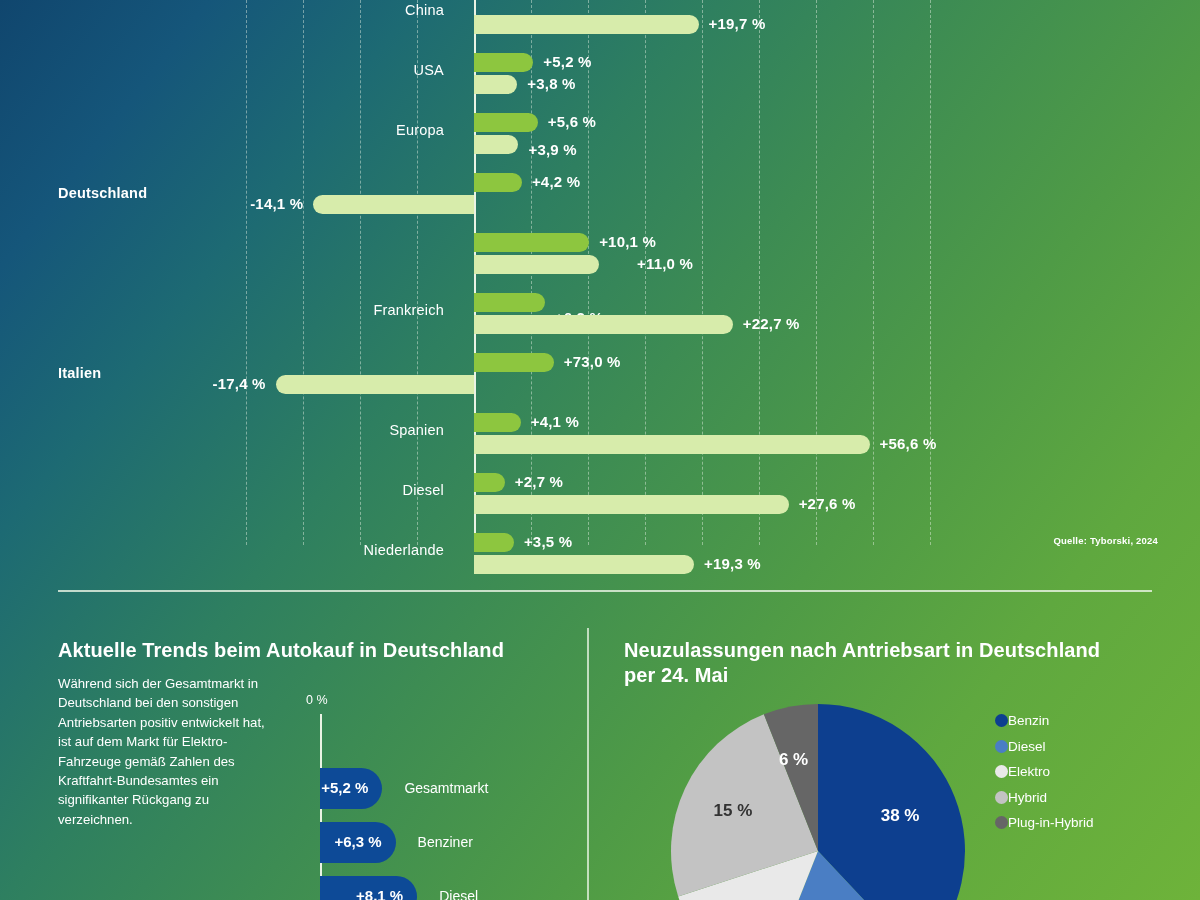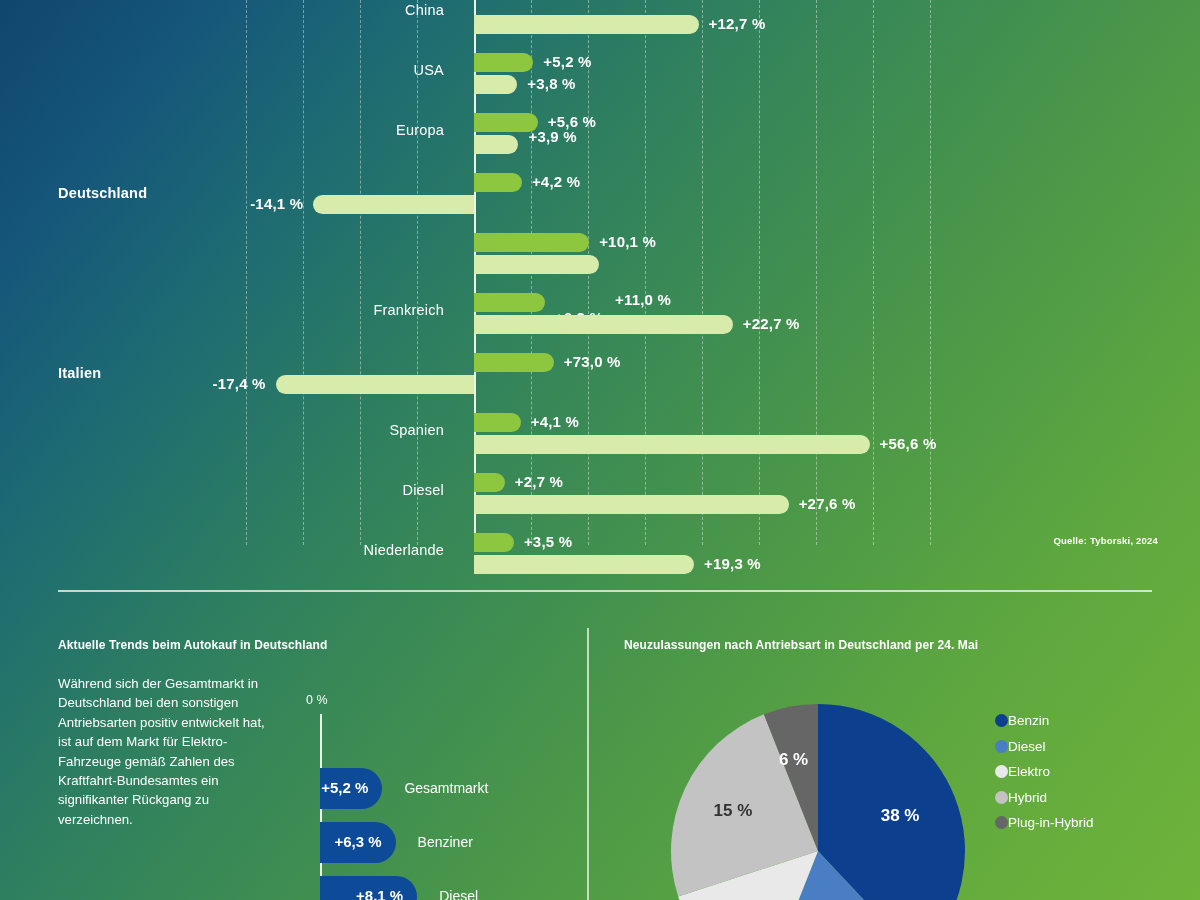--- a/index.html
+++ b/index.html
@@ -65,21 +65,21 @@
     background: rgba(235,245,230,0.8);
   }
   #vdiv {
     position: absolute; left: 587px; top: 628px; width: 2px; height: 272px;
     background: rgba(235,245,230,0.75);
   }
 
   
   #bl { position: absolute; left: 0; top: 600px; width: 587px; height: 300px; }
   .panel-title {
-    position: absolute; font-size: 12px; font-weight: 700; line-height: 1.25;
+    position: absolute; font-size: 20px; font-weight: 700; line-height: 1.25;
     letter-spacing: .1px; color: #ffffff;
   }
   #bl-title { left: 58px; top: 38px; width: 520px; }
   #bl-body {
     position: absolute; left: 58px; top: 74px; width: 208px;
     font-size: 13.2px; line-height: 1.47; color: #ffffff; font-weight: 400;
   }
   #bl-zero-label {
     position: absolute; left: 306px; top: 93px;
     font-size: 12.5px; font-weight: 400; color: #ffffff;
@@ -134,48 +134,48 @@
         <div class="gridline" style="left: 759px;"></div>
         <div class="gridline" style="left: 816px;"></div>
         <div class="gridline" style="left: 873px;"></div>
         <div class="gridline" style="left: 930px;"></div>
       </div>
     <div class="axis-line"></div>
     <div id="top-rows">
         <div class="row" style="top: -18px;">
           <div class="cat-label" style="right: 756px; width: 300px; top: 20px;">China</div>
           <div class="bar ev pos" style="width: 224.58px; background: rgb(215, 236, 171); top: 33px; left: 474px; border-radius: 0px 9.5px 9.5px 0px;"></div>
-          <div class="bar-val e" style="top: 33px; left: 708.58px;">+12,7 %</div>
+          <div class="bar-val e" style="top: 33px; left: 708.58px;">+19,7 %</div>
         </div>
         <div class="row" style="top: 42px;">
           <div class="cat-label" style="right: 756px; width: 300px; top: 20px;">USA</div>
           <div class="bar market pos" style="width: 59.28px; background: rgb(141, 198, 63); top: 11px; left: 474px; border-radius: 0px 9.5px 9.5px 0px;"></div>
           <div class="bar-val m" style="top: 11px; left: 543.28px;">+5,2 %</div>
           <div class="bar ev pos" style="width: 43.32px; background: rgb(215, 236, 171); top: 33px; left: 474px; border-radius: 0px 9.5px 9.5px 0px;"></div>
           <div class="bar-val e" style="top: 33px; left: 527.32px;">+3,8 %</div>
         </div>
         <div class="row" style="top: 102px;">
           <div class="cat-label" style="right: 756px; width: 300px; top: 20px;">Europa</div>
           <div class="bar market pos" style="width: 63.84px; background: rgb(141, 198, 63); top: 11px; left: 474px; border-radius: 0px 9.5px 9.5px 0px;"></div>
           <div class="bar-val m" style="top: 11px; left: 547.84px;">+5,6 %</div>
           <div class="bar ev pos" style="width: 44.46px; background: rgb(215, 236, 171); top: 33px; left: 474px; border-radius: 0px 9.5px 9.5px 0px;"></div>
-          <div class="bar-val e" style="top: 26px; left: 528.46px; text-align: center;">+3,9 %</div>
+          <div class="bar-val e" style="top: 39px; left: 528.46px; text-align: center;">+3,9 %</div>
         </div>
         <div class="row" style="top: 162px;">
           <div class="cat-label bold" style="right: auto; left: 58px; width: auto; text-align: left; top: 23px;">Deutschland</div>
           <div class="bar market pos" style="width: 47.88px; background: rgb(141, 198, 63); top: 11px; left: 474px; border-radius: 0px 9.5px 9.5px 0px;"></div>
           <div class="bar-val m" style="top: 11px; left: 531.88px;">+4,2 %</div>
           <div class="bar ev neg" style="width: 160.74px; background: rgb(215, 236, 171); top: 33px; left: 313.26px; border-radius: 9.5px 0px 0px 9.5px;"></div>
           <div class="bar-val e" style="top: 33px; left: 235.26px; width: 68px; text-align: right;">-14,1 %</div>
         </div>
         <div class="row" style="top: 222px;">
           <div class="bar market pos" style="width: 115.14px; background: rgb(141, 198, 63); top: 11px; left: 474px; border-radius: 0px 9.5px 9.5px 0px;"></div>
           <div class="bar-val m" style="top: 11px; left: 599.14px;">+10,1 %</div>
           <div class="bar ev pos" style="width: 125.4px; background: rgb(215, 236, 171); top: 33px; left: 474px; border-radius: 0px 9.5px 9.5px 0px;"></div>
-          <div class="bar-val e" style="top: 33px; left: 615px; margin-top: 36px;">+11,0 %</div>
+          <div class="bar-val e" style="top: 33px; left: 637px;">+11,0 %</div>
         </div>
         <div class="row" style="top: 282px;">
           <div class="cat-label" style="right: 756px; width: 300px; top: 20px;">Frankreich</div>
           <div class="bar market pos" style="width: 70.68px; background: rgb(141, 198, 63); top: 11px; left: 474px; border-radius: 0px 9.5px 9.5px 0px;"></div>
           <div class="bar-val m" style="top: 27px; left: 554.68px;">+6,2 %</div>
           <div class="bar ev pos" style="width: 258.78px; background: rgb(215, 236, 171); top: 33px; left: 474px; border-radius: 0px 9.5px 9.5px 0px;"></div>
           <div class="bar-val e" style="top: 33px; left: 742.78px;">+22,7 %</div>
         </div>
         <div class="row" style="top: 342px;">
           <div class="cat-label bold" style="right: auto; left: 58px; width: auto; text-align: left; top: 23px;">Italien</div>

